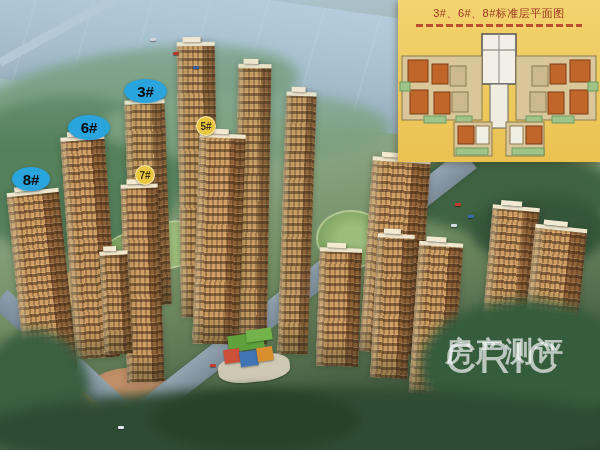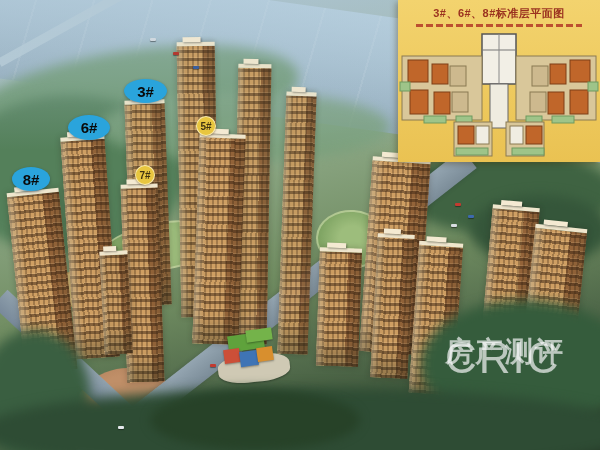--- a/index.html
+++ b/index.html
@@ -61,21 +61,21 @@
   
   .label{display:flex;align-items:center;justify-content:center;font-weight:bold;color:#0a0a0a;}
   .label.blue{background:var(--label_blue);border-radius:50%;font-size:15px;box-shadow:0 1px 3px rgba(0,30,60,.35);}
   .label.yellow{background:var(--label_yellow);border-radius:50%;font-size:10px;color:#3f3310;
     border:1px solid rgba(255,244,200,.8);box-shadow:0 1px 2px rgba(60,40,0,.4);}
 
   
   .inset{left:398px;top:0;width:202px;height:162px;
     background:linear-gradient(180deg,#f3d36e,var(--inset_gold));
     box-shadow:-2px 2px 6px rgba(60,40,0,.35);}
-  .inset-title{left:0;top:6px;width:202px;text-align:center;font-weight:bold;font-size:11px;
+  .inset-title{left:0;top:6px;width:202px;text-align:center;font-weight:normal;font-size:11px;
     color:var(--inset_title_red);letter-spacing:.5px;}
   .inset-sub{left:18px;top:24px;width:166px;height:3px;
     background:repeating-linear-gradient(90deg,rgba(178,56,38,.85) 0 7px,rgba(178,56,38,0) 7px 10px);}
   .planwrap{left:0;top:32px;width:202px;height:130px;}
 
   
   .wm{left:445px;top:336px;width:150px;text-align:center;color:var(--watermark_white);}
   .wm-en{font-size:44px;font-weight:normal;letter-spacing:2px;line-height:1;}
   .wm-cn{font-size:28px;font-weight:bold;letter-spacing:2px;line-height:1.15;}
 </style>

